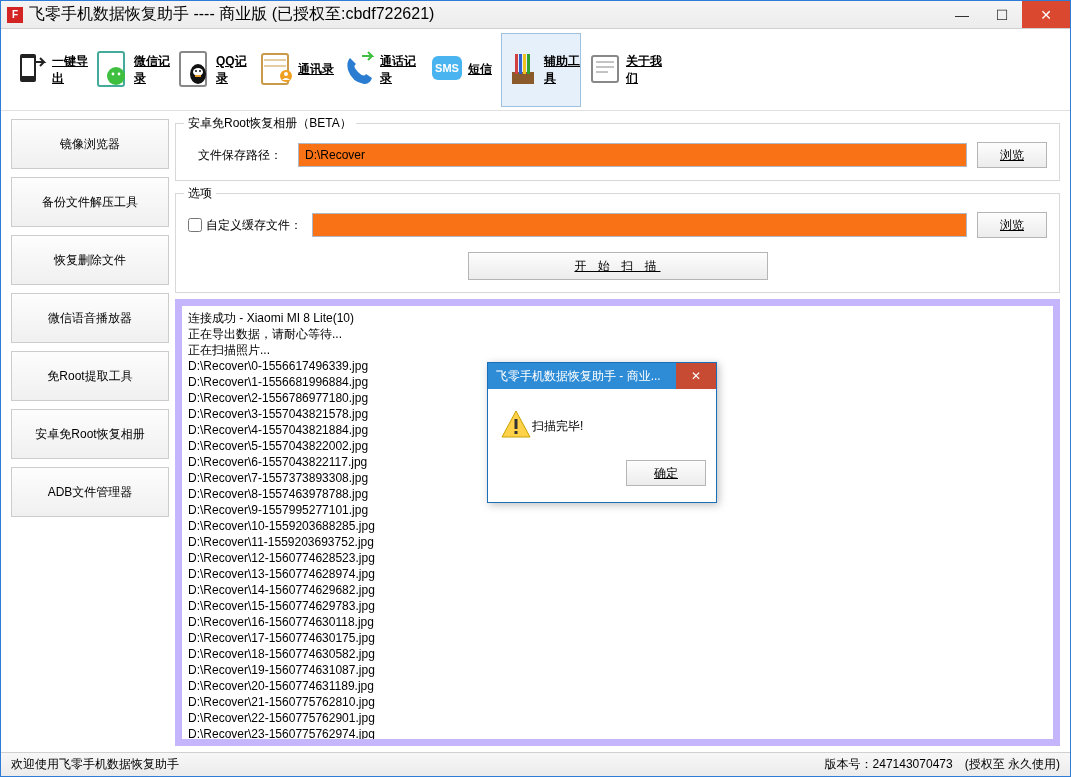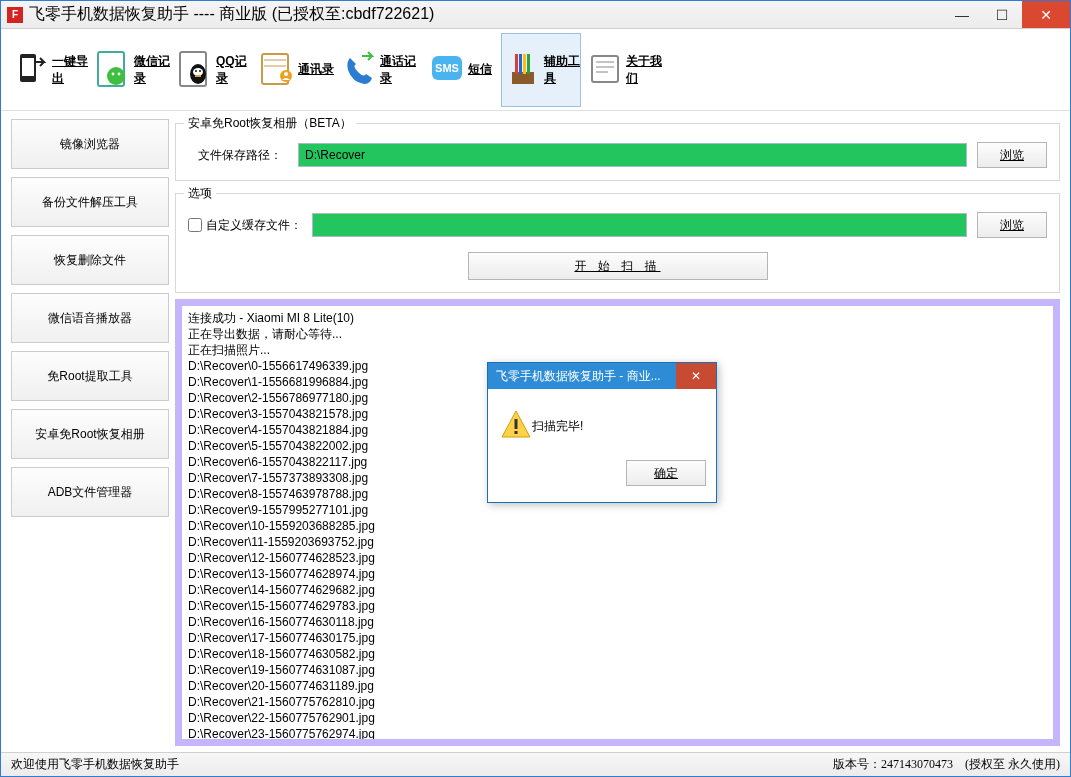--- a/index.html
+++ b/index.html
@@ -17,26 +17,26 @@
 .tool-icon { width: 42px; height: 42px; display: flex; align-items: center; justify-content: center; margin-bottom: 2px; }
 .tool-label { font-size: 12px; color: #000; font-weight: bold; }
 .body-area { flex: 1; display: flex; padding: 6px 10px; gap: 6px; min-height: 0; }
 .sidebar { width: 158px; display: flex; flex-direction: column; gap: 8px; padding-top: 2px; }
 .side-btn { height: 50px; background: linear-gradient(#fdfdfd, #f0f0f0); border: 1px solid #ccc; display: flex; align-items: center; justify-content: center; font-size: 12px; cursor: pointer; }
 .main { flex: 1; display: flex; flex-direction: column; gap: 6px; min-height: 0; }
 .group { border: 1px solid #d8d8d8; padding: 18px 12px 12px; position: relative; margin-top: 6px; }
 .group-title { position: absolute; top: -9px; left: 8px; background: #fff; padding: 0 4px; font-size: 12px; }
 .row { display: flex; align-items: center; gap: 10px; }
 .label { width: 100px; text-align: left; padding-left: 10px; }
-input[type="text"] { height: 24px; border: 1px solid #aeb9c7; padding: 2px 6px; font-size: 12px; background: #22c55e; }
+input[type="text"] { height: 24px; border: 1px solid #aeb9c7; padding: 2px 6px; font-size: 12px; background: #f97316; }
 .path-input { flex: 1; }
 .btn { height: 26px; min-width: 70px; background: linear-gradient(#fdfdfd, #ececec); border: 1px solid #b5b5b5; font-size: 12px; cursor: pointer; text-decoration: underline; }
 .scan-btn { width: 300px; height: 28px; align-self: center; letter-spacing: 4px; }
 .log { flex: 1; border: 7px solid #c4b5fd; background: #fff; overflow-y: scroll; padding: 4px 6px; font-size: 12px; line-height: 16px; white-space: pre; min-height: 0; }
-.statusbar { height: 24px; background: linear-gradient(#f7f7f7, #ececec); border-top: 1px solid #d0d0d0; display: flex; align-items: center; padding: 0 10px; font-size: 12px; font-family: Liberation Serif, serif; }
+.statusbar { height: 24px; background: linear-gradient(#f7f7f7, #ececec); border-top: 1px solid #d0d0d0; display: flex; align-items: center; padding: 0 10px; font-size: 12px; }
 .statusbar .spacer { flex: 1; }
 .dialog-overlay { position: absolute; left: 0; top: 0; width: 100%; height: 100%; pointer-events: none; }
 .dialog { position: absolute; left: 487px; top: 362px; width: 230px; background: #fff; border: 1px solid #1a6fb8; box-shadow: 2px 2px 8px rgba(0,0,0,0.25); pointer-events: auto; }
 .dialog-title { height: 26px; background: #2e8cd6; color: #fff; display: flex; align-items: center; padding-left: 8px; font-size: 12px; }
 .dialog-title .dclose { margin-left: auto; width: 40px; height: 100%; background: #c74a32; display: flex; align-items: center; justify-content: center; color: #fff; }
 .dialog-body { padding: 20px 12px 10px; display: flex; align-items: center; }
 .warn-icon svg { width: 32px; height: 32px; }
 .dialog-footer { display: flex; justify-content: flex-end; padding: 6px 10px 16px; }
 .dialog-footer .btn { min-width: 80px; }
 .chk { display: flex; align-items: center; gap: 4px; }

